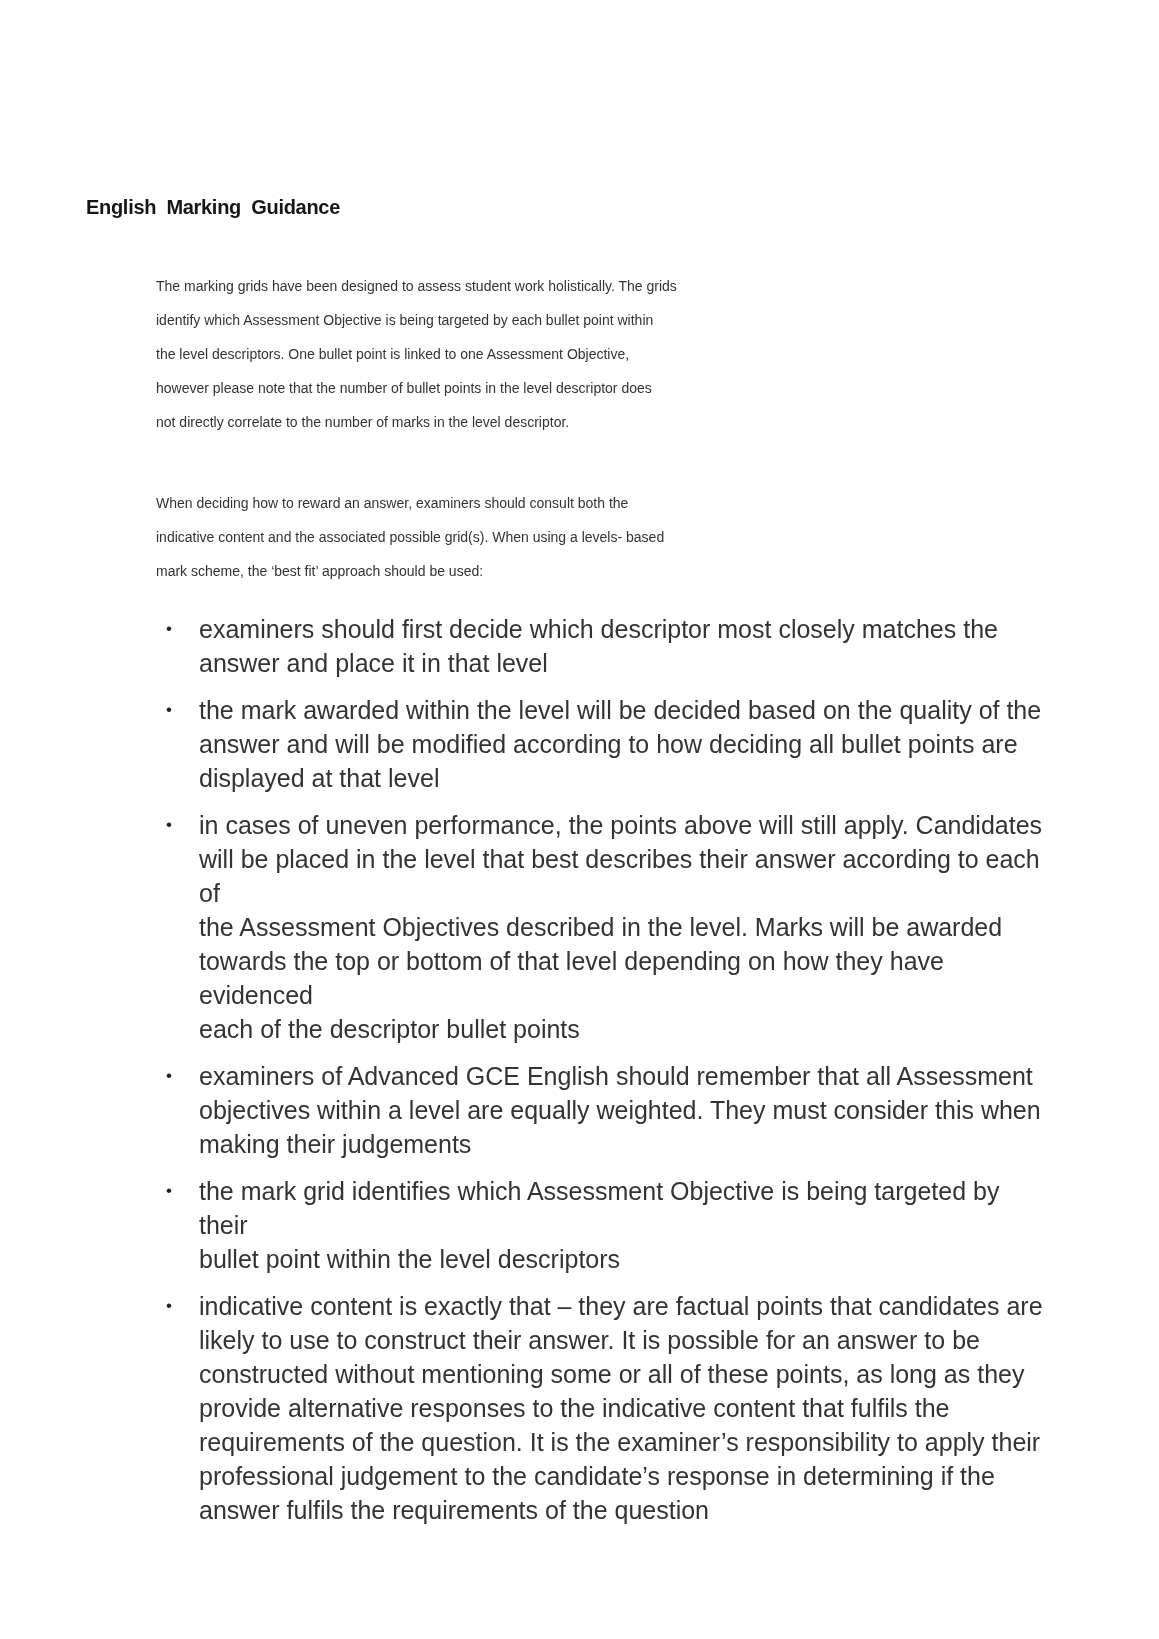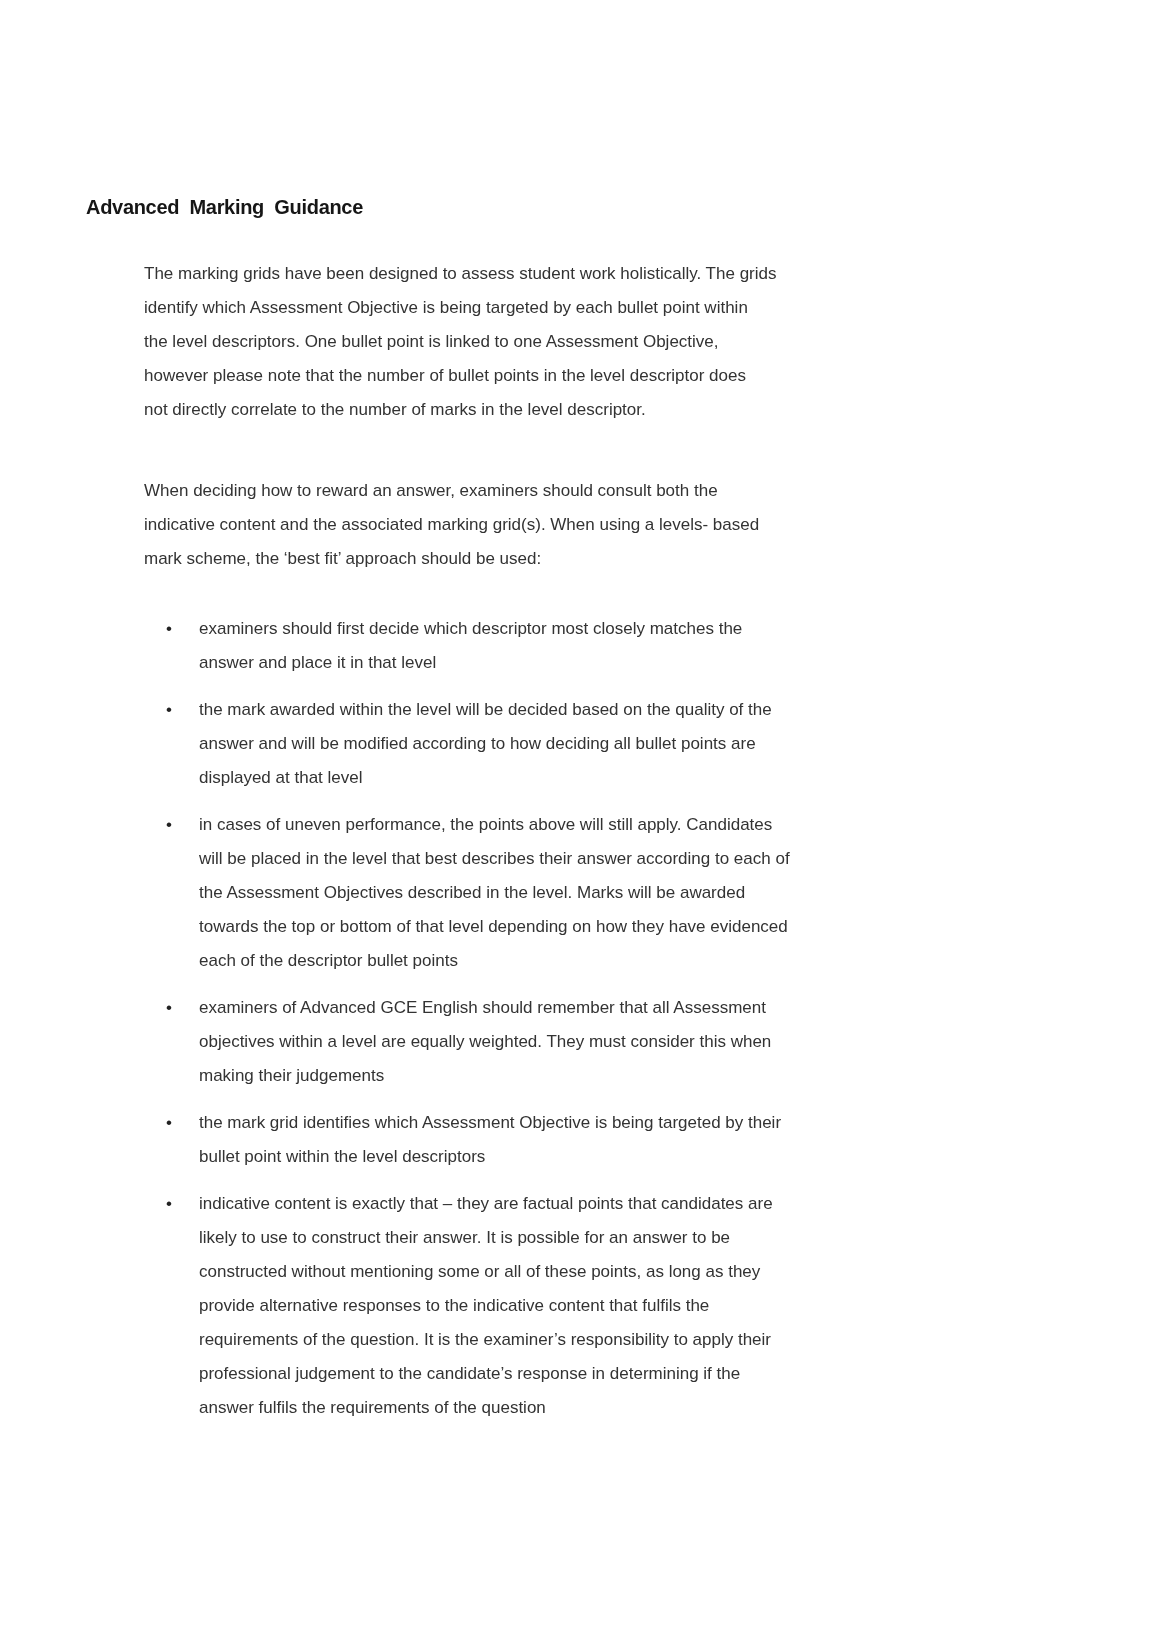--- a/index.html
+++ b/index.html
@@ -26,22 +26,22 @@
     font-stretch: condensed;
     letter-spacing: -0.3px;
     word-spacing: 5px;
     color: #161616;
     white-space: nowrap;
   }
   .body-para {
     position: absolute;
     left: 144px;
     width: 878px;
-    margin: 0;
-    font-size: 17px;
+    margin: 12px;
+    font-size: 14px;
     line-height: 34px;
     white-space: pre-line;
     color: #333333;
   }
   .para-1 { top: 257px; }
   .para-2 { top: 474px; }
   .bullet-list {
     position: absolute;
     left: 166px;
     top: 612px;
@@ -58,41 +58,41 @@
   .bullet-item:last-child { margin-bottom: 0; }
   .bullet-marker {
     flex: 0 0 33px;
     width: 33px;
     font-size: 17px;
     line-height: 34px;
     color: #222222;
   }
   .bullet-text {
     flex: 1 1 auto;
-    font-size: 17px;
+    font-size: 25px;
     line-height: 34px;
     white-space: pre-line;
     color: #333333;
   }
 </style>
 </head>
 <body>
 
 <div class="page">
 
-  <h1 class="section-heading">Advanced Marking Guidance</h1>
+  <h1 class="section-heading">English Marking Guidance</h1>
 
   <p class="body-para para-1">The marking grids have been designed to assess student work holistically. The grids
 identify which Assessment Objective is being targeted by each bullet point within
 the level descriptors. One bullet point is linked to one Assessment Objective,
 however please note that the number of bullet points in the level descriptor does
 not directly correlate to the number of marks in the level descriptor.</p>
 
   <p class="body-para para-2">When deciding how to reward an answer, examiners should consult both the
-indicative content and the associated marking grid(s). When using a levels- based
+indicative content and the associated possible grid(s). When using a levels- based
 mark scheme, the ‘best fit’ approach should be used:</p>
 
   <ul class="bullet-list">
 
     <li class="bullet-item">
       <span class="bullet-marker">•</span>
       <span class="bullet-text">examiners should first decide which descriptor most closely matches the
 answer and place it in that level</span>
     </li>
 

